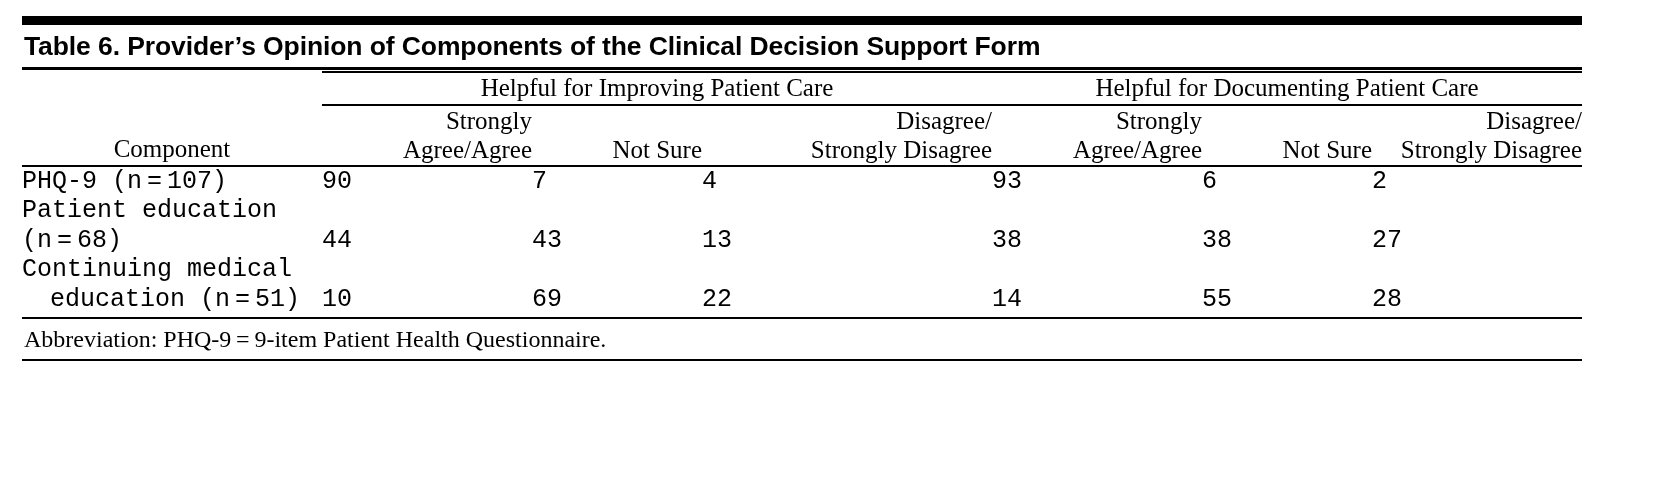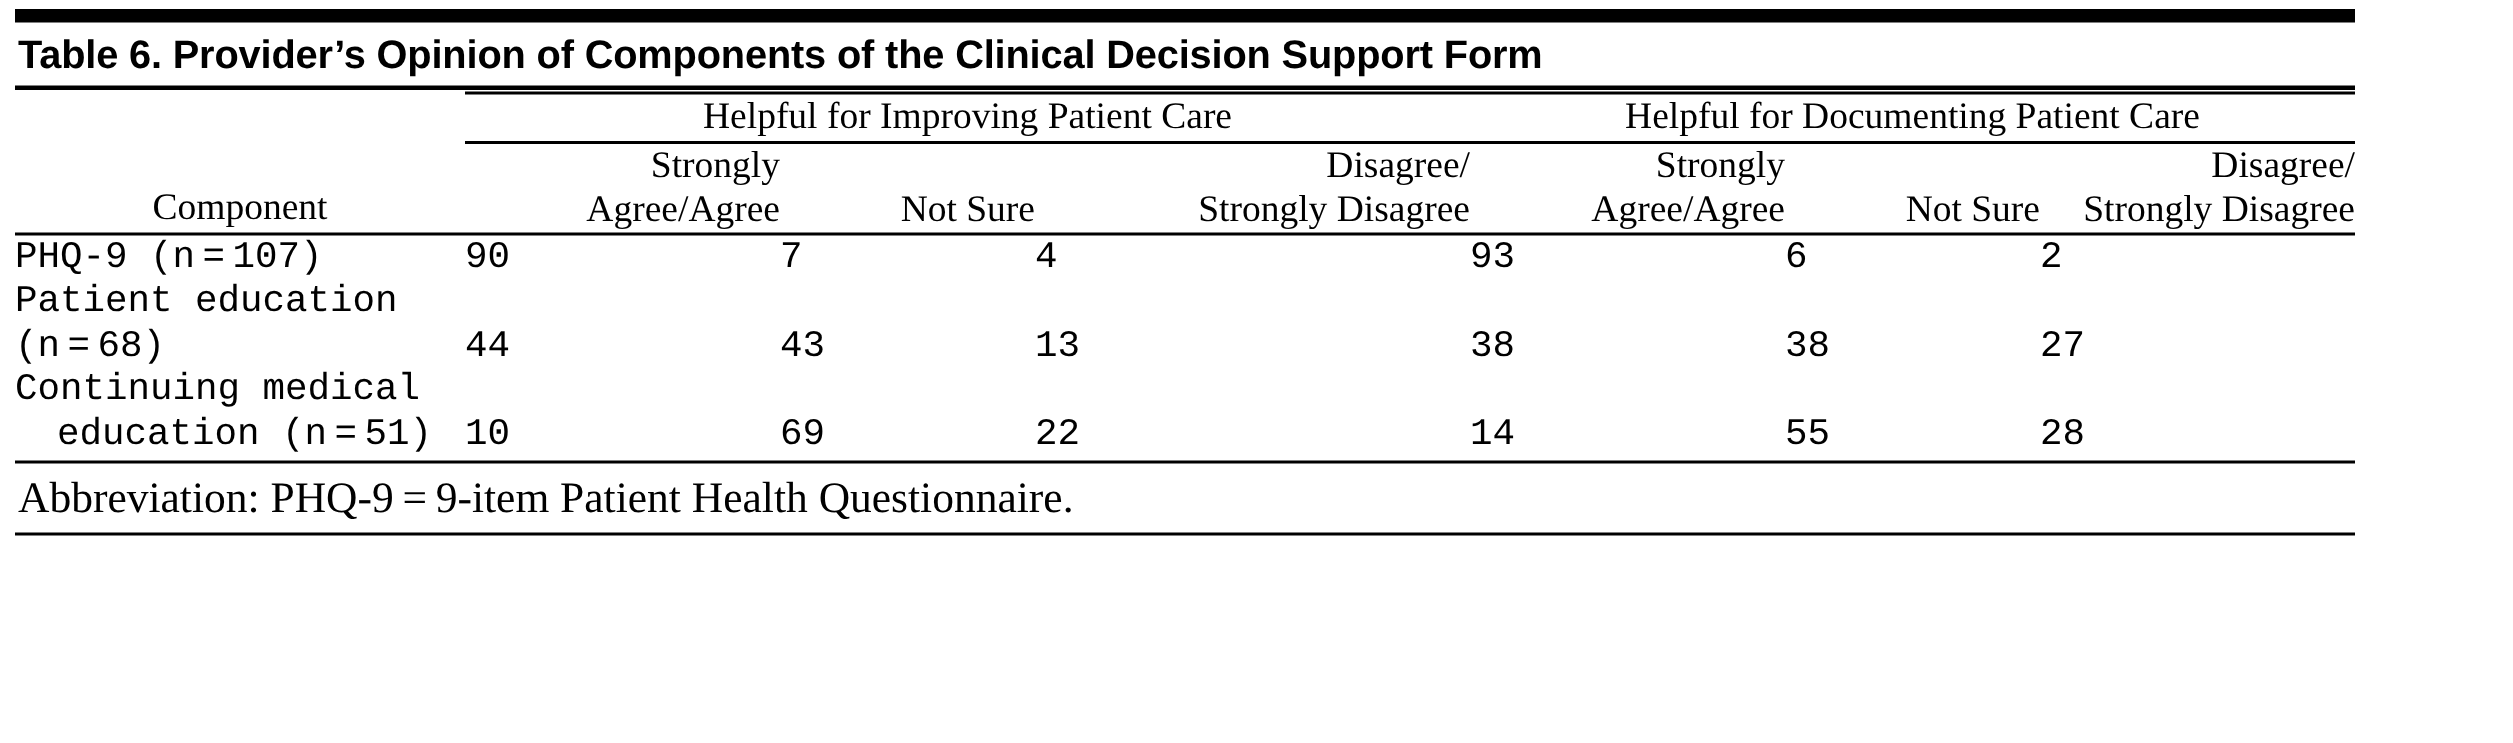--- a/index.html
+++ b/index.html
@@ -10,22 +10,22 @@
   body {
     width: 1675px;
     height: 495px;
     font-family: "Liberation Serif", serif;
     color: #000000;
     overflow: hidden;
   }
   .table-wrap {
     position: relative;
     width: 1560px;
-    margin: 0 0 0 10px;
-    padding-top: 6px;
+    margin: 0 0 0 22px;
+    padding-top: 16px;
   }
   .top-rule {
     height: 9px;
     background: #000000;
     width: 1560px;
   }
   .table-title {
     font-family: "Liberation Sans", sans-serif;
     font-weight: bold;
     font-size: 26.5px;
@@ -90,21 +90,21 @@
   }
   .num-cell {
     text-align: left;
     vertical-align: top;
   }
   .indent-line {
     display: block;
     padding-left: 28px;
   }
   .footnote {
-    font-size: 29px;
+    font-size: 24px;
     padding: 6px 0 0 2px;
     line-height: 1.2;
   }
   .gap-sm { height: 5px; }
   .gap-xs { height: 3px; }
 </style>
 </head>
 <body>
 
 <div class="table-wrap">

